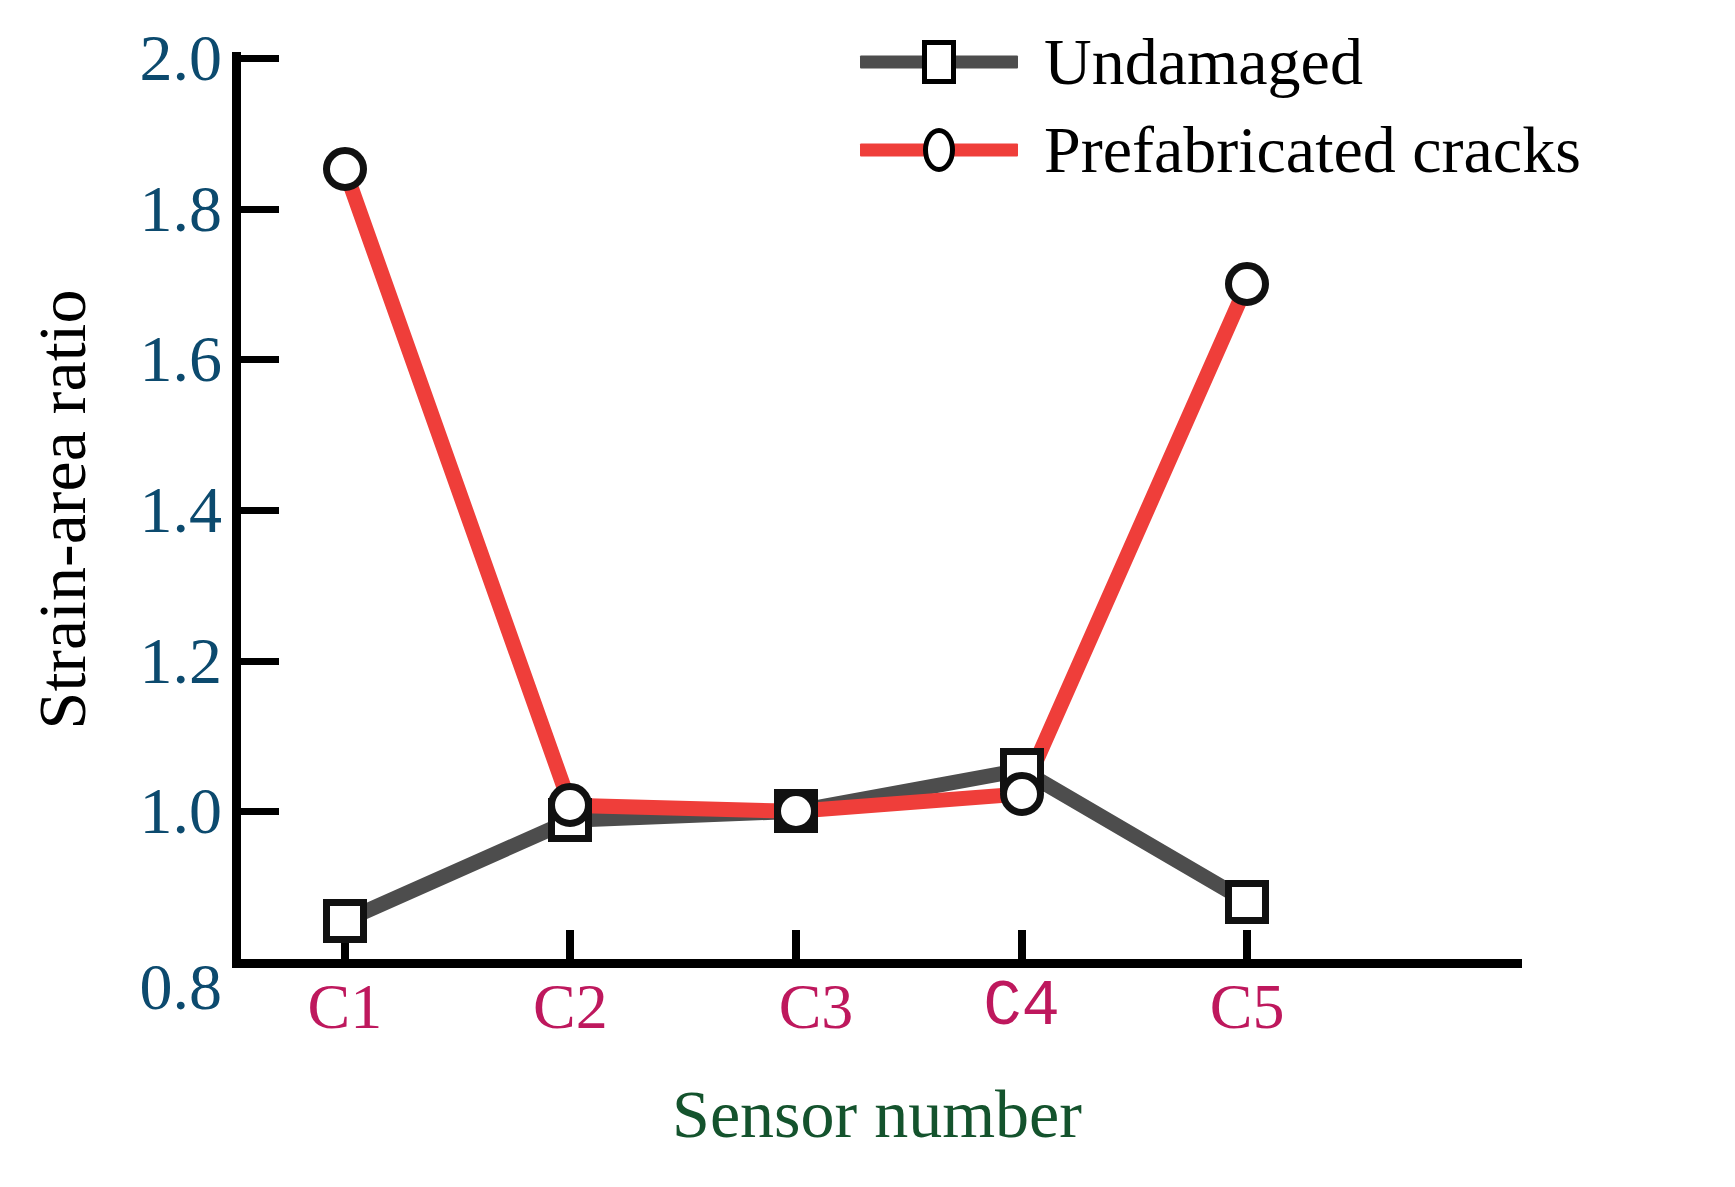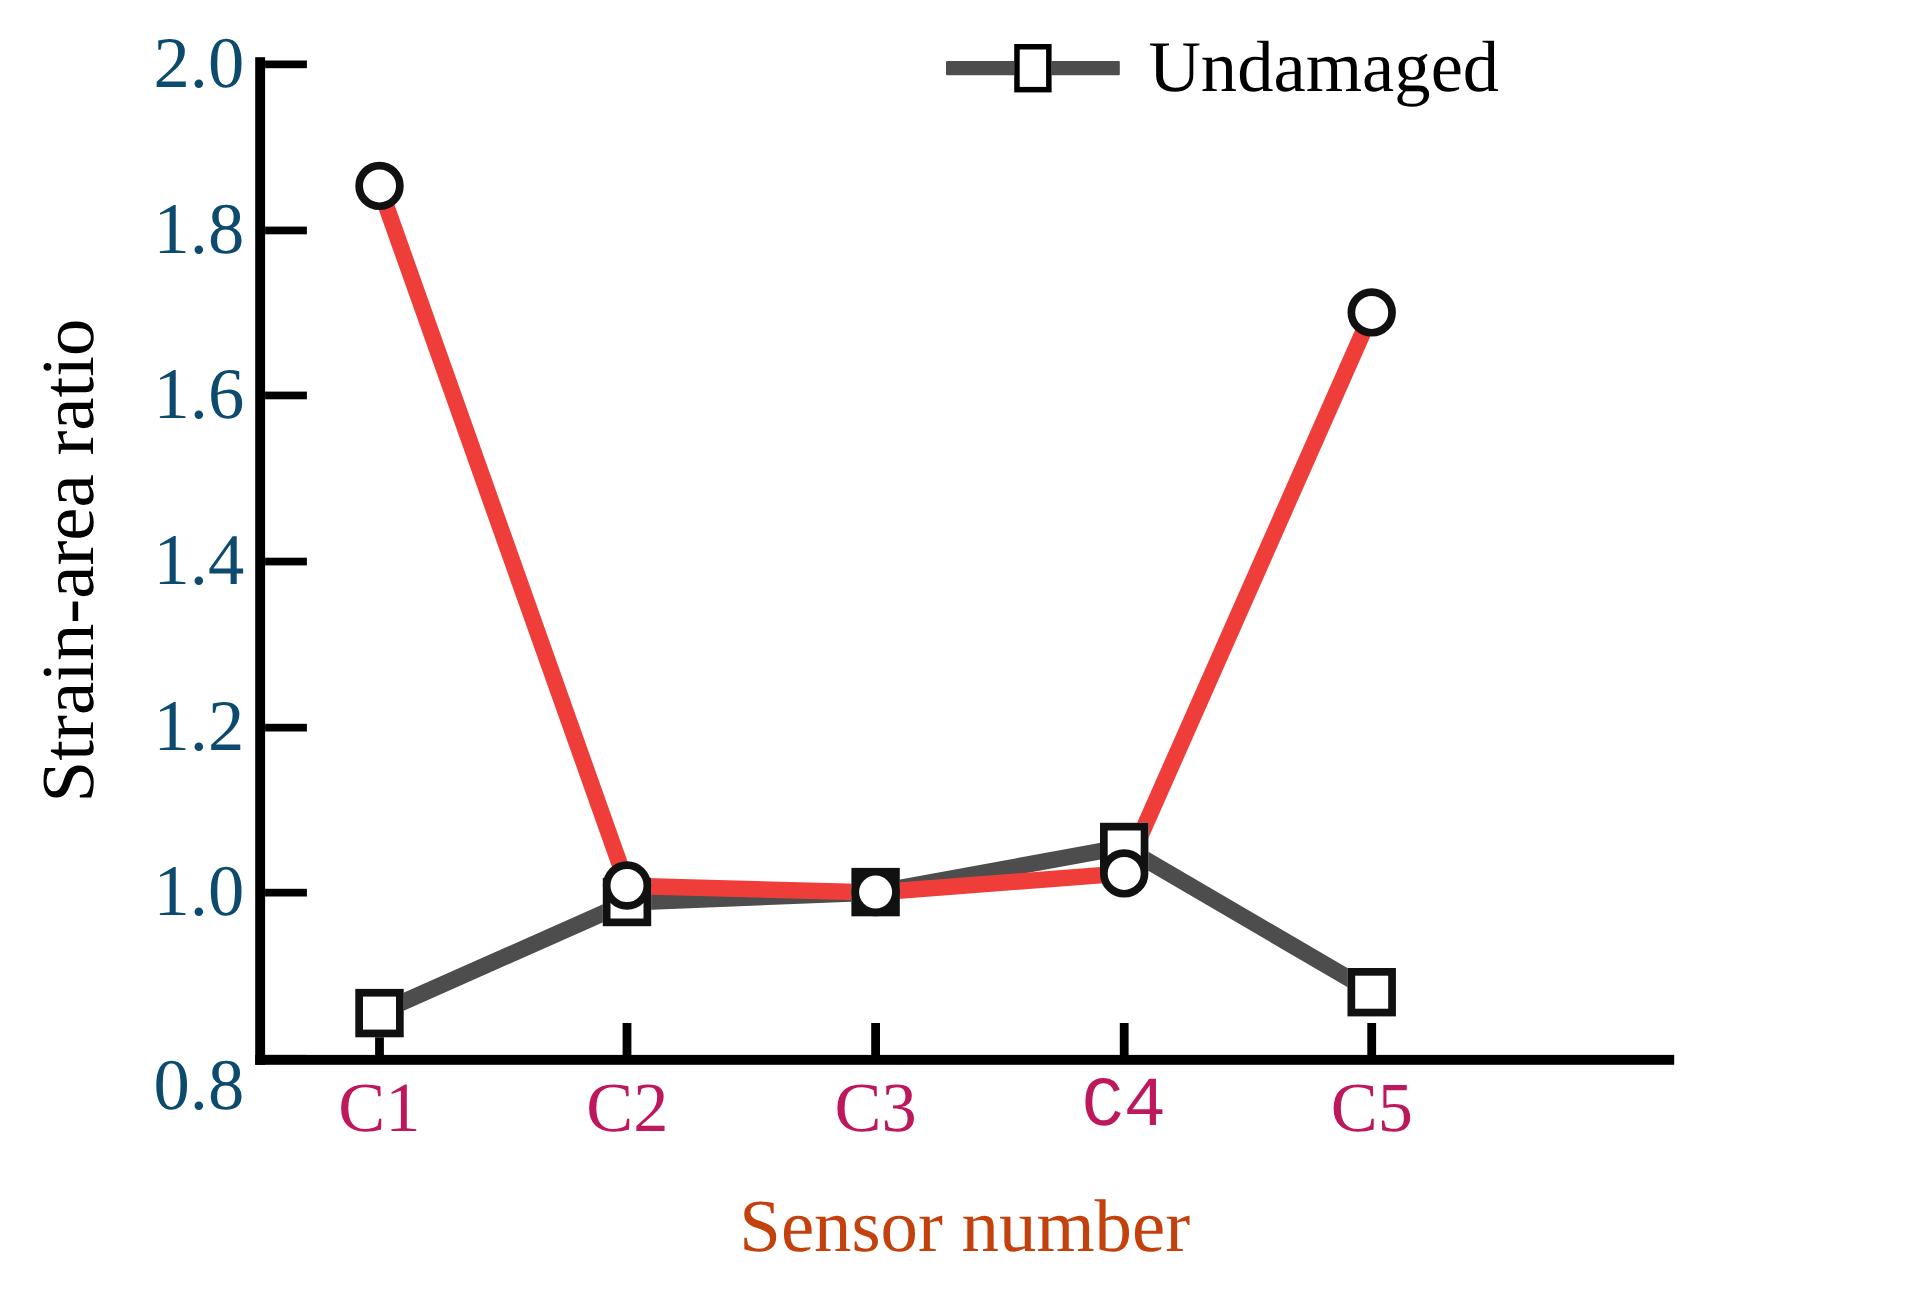--- a/index.html
+++ b/index.html
@@ -16,21 +16,21 @@
   .xtick{position:absolute;top:930px;width:8px;height:30px;background:#000;}
 
   .ylabel-txt{position:absolute;right:0;transform:translateY(-50%);
       font-size:66px;line-height:1;color:#0c4a6e;white-space:nowrap;}
   .ylabels{position:absolute;left:0;top:0;width:222px;height:1000px;}
 
   .xlabel-txt{position:absolute;top:975px;transform:translateX(-50%);
       font-size:64px;line-height:1;color:#be185d;white-space:nowrap;}
 
   .axis-title-x{position:absolute;top:1075px;left:232px;width:1290px;text-align:center;
-      font-size:68px;color:#c2410c;white-space:nowrap;}
+      font-size:68px;color:#14532d;white-space:nowrap;}
   .axis-title-y{position:absolute;left:-348px;top:470px;width:820px;text-align:center;
       font-size:68px;color:#000;transform:rotate(-90deg);white-space:nowrap;}
 
   
   .legend{position:absolute;left:860px;top:18px;}
   .legend-row{display:flex;align-items:center;height:88px;}
   .legend-swatch{position:relative;width:158px;height:88px;flex:0 0 158px;}
   .legend-line{position:absolute;left:0;top:50%;transform:translateY(-50%);
       width:158px;height:13px;border-radius:1px;}
   .legend-mark{position:absolute;left:50%;top:50%;transform:translate(-50%,-50%);
@@ -75,21 +75,21 @@
   <div id="xticks-holder">
       <div class="xtick" style="left: 340.8px;"></div>
       <div class="xtick" style="left: 566.4px;"></div>
       <div class="xtick" style="left: 792px;"></div>
       <div class="xtick" style="left: 1017.6px;"></div>
       <div class="xtick" style="left: 1243.2px;"></div>
     </div>
   <div id="xlabels-holder">
       <div class="xlabel-txt" style="left: 344.8px;">C1</div>
       <div class="xlabel-txt" style="left: 570.4px;">C2</div>
-      <div class="xlabel-txt" style="left: 796px;">C3</div>
+      <div class="xlabel-txt" style="left: 816px;">C3</div>
       <div class="xlabel-txt" style="left: 1021.6px; font-family: Liberation Mono, monospace;">C4</div>
       <div class="xlabel-txt" style="left: 1247.2px;">C5</div>
     </div>
 
   <div class="plot-area" id="plot-area">
     <svg class="series-svg" id="series-svg" width="1128" height="904">
         <polyline points="112.80000000000001,862.5666666666667 338.4,762.3733333333333 564,753.3333333333334 789.5999999999999,711.9000000000001 1015.2,843.7333333333335" fill="none" stroke="#4d4d4d" stroke-width="15" stroke-linejoin="miter" stroke-linecap="butt"></polyline>
         <polyline points="112.80000000000001,111.49333333333328 338.4,747.3066666666666 564,753.3333333333334 789.5999999999999,736.0066666666668 1015.2,226.00000000000006" fill="none" stroke="#ef3e3a" stroke-width="15" stroke-linejoin="miter" stroke-linecap="butt"></polyline>
       </svg>
     <div id="markers-holder">
@@ -110,15 +110,22 @@
   <div class="axis-title-y">Strain-area ratio</div>
 
   <div class="legend">
     <div class="legend-row">
       <span class="legend-swatch">
         <span class="legend-line" id="lg-line-0" style="background: rgb(77, 77, 77);"></span>
         <span class="legend-mark lm-square"></span>
       </span>
       <span class="legend-label">Undamaged</span>
     </div>
+    <div class="legend-row">
+      <span class="legend-swatch">
+        <span class="legend-line" id="lg-line-1" style="background: rgb(239, 62, 58);"></span>
+        <span class="legend-mark lm-circle"></span>
+      </span>
+      <span class="legend-label">Prefabricated cracks</span>
+    </div>
   </div>
 
 </div>
 
 </body></html>

